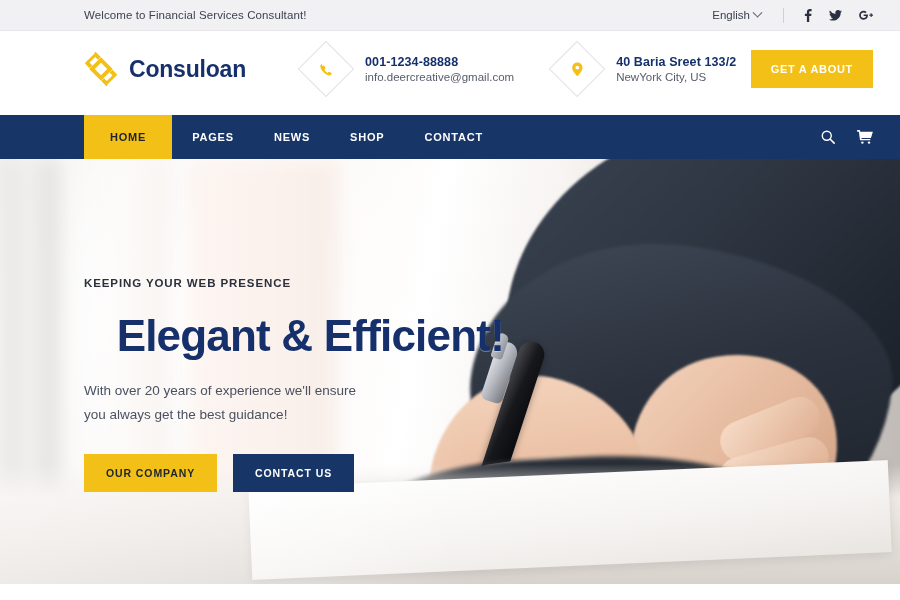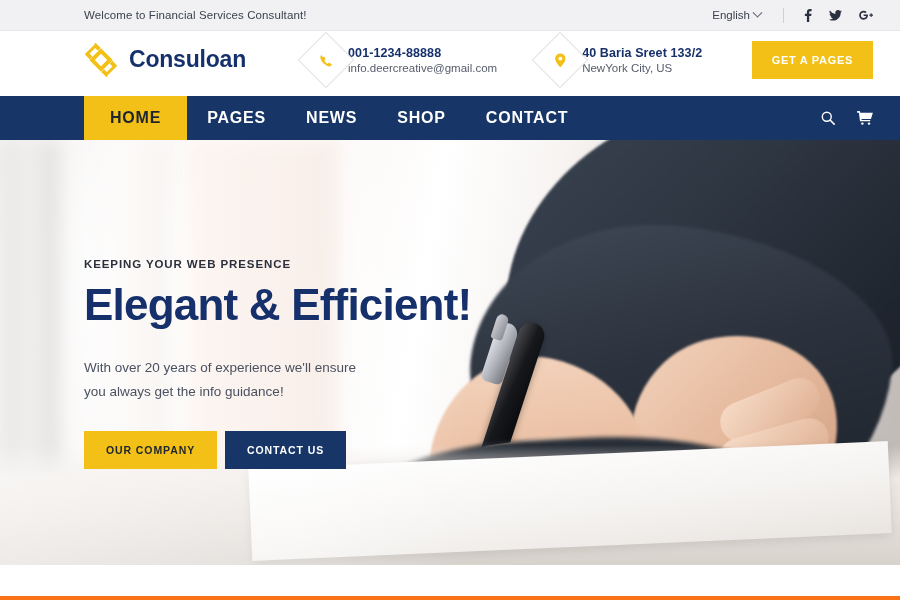--- a/index.html
+++ b/index.html
@@ -2,21 +2,21 @@
 <html><head>
 <meta charset="utf-8">
 <style>
   * { box-sizing: border-box; margin: 0; padding: 0; }
   html, body {
     width: 900px; height: 600px;
     overflow: hidden;
     background: #ffffff;
     font-family: "Liberation Sans", sans-serif;
   }
-  .page { width: 900px; height: 600px; position: relative; background:#f97316; }
+  .page { width: 900px; height: 600px; position: relative; background:#7f1d1d;border-radius:13px; }
 
   
   .topbar {
     height: 31px;
     background: #f1f1f3;
     display: flex;
     align-items: center;
     padding: 0 27px 0 84px;
     border-bottom: 1px solid #e6e6ea;
   }
@@ -55,42 +55,42 @@
     color: #2b3040;
     font-size: 12px;
     line-height: 1;
     cursor: pointer;
     display: flex; align-items: center;
   }
   .soc svg { display:block; }
 
   
   .header {
-    height: 65px;
+    height: 84px;
     background: #ffffff;
     display: flex;
     align-items: center;
     padding: 0 27px 8px 84px;
   }
   .logo-wrap { display: flex; align-items: center; gap: 11px; cursor: pointer; }
   .logo-mark { width: 34px; height: 34px; }
   .logo-text {
     font-size: 23px;
     font-weight: bold;
     color: #16306b;
     letter-spacing: -.2px;
   }
 
   .contact-group {
     display: flex;
     align-items: center;
     margin-left: 60px;
     gap: 43px;
   }
-  .contact-item { display: flex; align-items: center; gap: 2px; }
+  .contact-item { display: flex; align-items: center; gap: 19px; }
   .diamond {
     width: 40px; height: 40px;
     border: 1px solid #e3e3e8;
     transform: rotate(45deg);
     display: flex; align-items: center; justify-content: center;
     flex: none;
   }
   .diamond > span {
     transform: rotate(-45deg);
     display: flex; align-items: center; justify-content: center;
@@ -128,21 +128,21 @@
     align-items: stretch;
     padding-left: 84px;
     padding-right: 27px;
     position: relative;
     z-index: 3;
   }
   .nav-items { display: flex; align-items: stretch; }
   .nav-item {
     display: flex; align-items: center;
     padding: 0 20px;
-    font-size: 16px;
+    font-size: 11px;
     font-weight: bold;
     letter-spacing: .8px;
     color: #ffffff;
     cursor: pointer;
     white-space: nowrap;
   }
   .nav-item.active {
     background: #f2c017;
     color: #1d2430;
     padding: 0 26px;
@@ -312,38 +312,39 @@
     left: 84px;
     top: 118px;
     width: 420px;
     z-index: 4;
   }
   .hero-eyebrow {
     font-size: 11.5px;
     font-weight: bold;
     letter-spacing: .9px;
     color: #2b303c;
-    margin-bottom: 12px;
+    margin-bottom: 24px;
   }
   .hero-title {
     font-size: 44px;
     font-weight: bold;
     color: #16306b;
     letter-spacing: -.8px;
     line-height: 1.05;
-    margin-bottom: 28px;
+    margin-bottom: 20px;
     text-shadow: 0 1px 0 rgba(255,255,255,.35);
+    text-align: right;
   }
   .hero-sub {
     font-size: 13.5px;
     color: #4a5160;
     line-height: 1.75;
     margin-bottom: 28px;
   }
-  .hero-btns { display: flex; gap: 8px; }
+  .hero-btns { display: flex; gap: 16px; }
   .btn {
     border: none;
     font-family: inherit;
     font-size: 10.5px;
     font-weight: bold;
     letter-spacing: .9px;
     padding: 13px 22px;
     cursor: pointer;
   }
   .btn-yellow { background: #f2c017; color: #20262f; }
@@ -419,21 +420,21 @@
               </svg>
           </span>
         </span>
         <span class="contact-lines">
           <span class="contact-strong">40 Baria Sreet 133/2</span>
           <span class="contact-sub">NewYork City, US</span>
         </span>
       </div>
     </div>
 
-    <button class="quote-btn">GET A PAGES</button>
+    <button class="quote-btn">GET A ABOUT</button>
   </div>
 
   <div class="nav">
     <div class="nav-items">
       <div class="nav-item active">HOME</div>
       <div class="nav-item">PAGES</div>
       <div class="nav-item">NEWS</div>
       <div class="nav-item">SHOP</div>
       <div class="nav-item">CONTACT</div>
     </div>
@@ -478,21 +479,21 @@
       <div class="desk"></div>
       <div class="paper"></div>
       <div class="hero-fade"></div>
     </div>
 
     <div class="hero-content">
       <div class="hero-eyebrow">KEEPING YOUR WEB PRESENCE</div>
       <div class="hero-title">Elegant &amp; Efficient!</div>
       <div class="hero-sub">
         <div>With over 20 years of experience we'll ensure</div>
-        <div>you always get the info guidance!</div>
+        <div>you always get the best guidance!</div>
       </div>
       <div class="hero-btns">
         <button class="btn btn-yellow">OUR COMPANY</button>
         <button class="btn btn-navy">CONTACT US</button>
       </div>
     </div>
   </div>
 
   <div class="page-bottom"></div>
 

